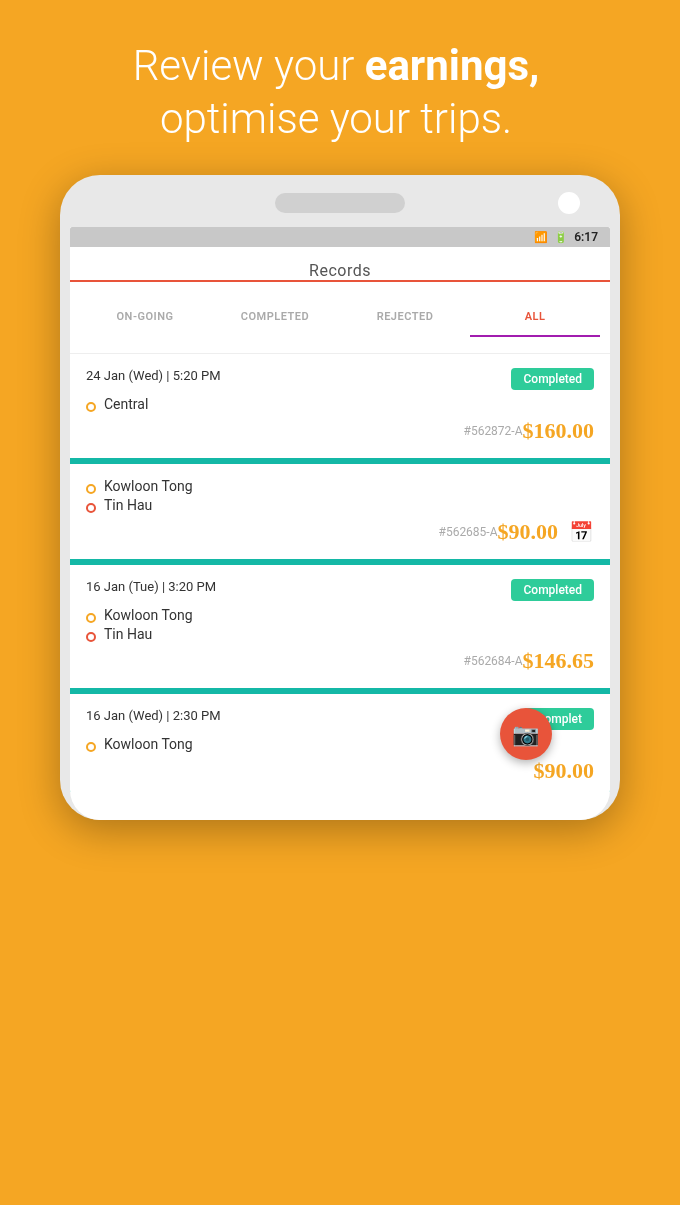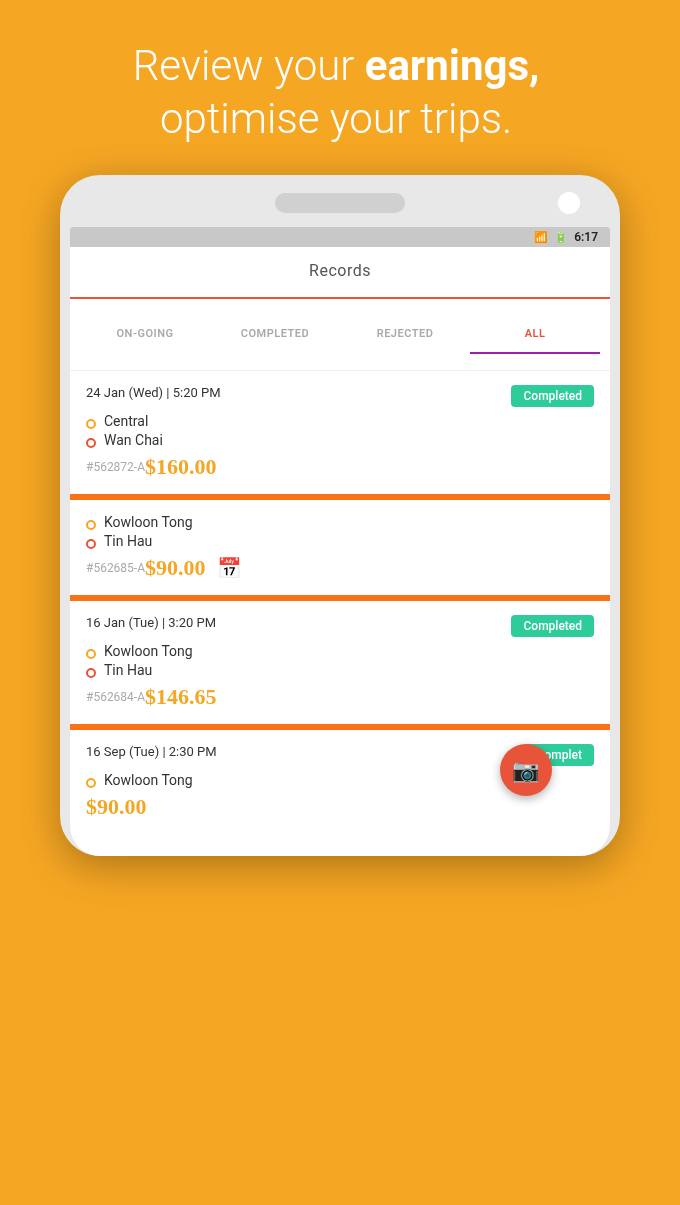--- a/index.html
+++ b/index.html
@@ -90,21 +90,21 @@
     .app-screen {
       background: white;
       border-radius: 0 0 30px 30px;
       overflow: hidden;
     }
 
     
     .app-header {
       background: white;
       text-align: center;
-      padding: 14px 0 17px;
+      padding: 14px 0 0;
       border-bottom: 2px solid #E8543A;
     }
     .app-header-title {
       font-size: 16px;
       color: #555;
       font-weight: 400;
       letter-spacing: 0.5px;
     }
 
     
@@ -124,21 +124,21 @@
       cursor: pointer;
       border-bottom: 2px solid transparent;
     }
     .tab.active {
       color: #E8543A;
       border-bottom: 2px solid #a21caf;
     }
 
     
     .records-list {
-      background: #f97316;
+      background: #14b8a6;
     }
 
     
     .record-item {
       background: white;
       margin-bottom: 6px;
       padding: 14px 16px 14px 16px;
     }
 
     .record-top-row {
@@ -181,21 +181,21 @@
     .location-dot.destination {
       border-color: #E8543A;
     }
     .location-name {
       font-size: 14px;
       color: #333;
     }
 
     .record-bottom-row {
       display: flex;
-      justify-content: flex-start;
+      justify-content: flex-end;
       align-items: center;
       margin-top: 2px;
     }
     .record-id {
       font-size: 12px;
       color: #aaa;
     }
     .record-amount {
       font-size: 22px;
       font-weight: 600;
@@ -276,24 +276,20 @@
         <div class="record-item">
           <div class="record-top-row">
             <span class="record-datetime">24 Jan (Wed) | 5:20 PM</span>
             <span class="status-badge completed">Completed</span>
           </div>
           <div class="record-locations">
             <div class="location-row">
               <div class="location-dot"></div>
               <span class="location-name">Central</span>
             </div>
-            <div class="location-row">
-              <div class="location-dot destination"></div>
-              <span class="location-name">Wan Chai</span>
-            </div>
           </div>
           <div class="record-bottom-row">
             <span class="record-id">#562872-A</span>
             <span class="record-amount">$160.00</span>
           </div>
         </div>
 
         <div class="record-item">
           <div class="record-locations">
             <div class="location-row">
@@ -330,21 +326,21 @@
             </div>
           </div>
           <div class="record-bottom-row">
             <span class="record-id">#562684-A</span>
             <span class="record-amount">$146.65</span>
           </div>
         </div>
 
         <div class="record-item" style="padding-bottom:8px;">
           <div class="record-top-row">
-            <span class="record-datetime">16 Sep (Tue) | 2:30 PM</span>
+            <span class="record-datetime">16 Jan (Wed) | 2:30 PM</span>
             <span class="status-badge completed">Complet</span>
           </div>
           <div class="record-locations">
             <div class="location-row">
               <div class="location-dot"></div>
               <span class="location-name">Kowloon Tong</span>
             </div>
           </div>
           <div class="record-bottom-row">
             <span class="record-id"></span>

